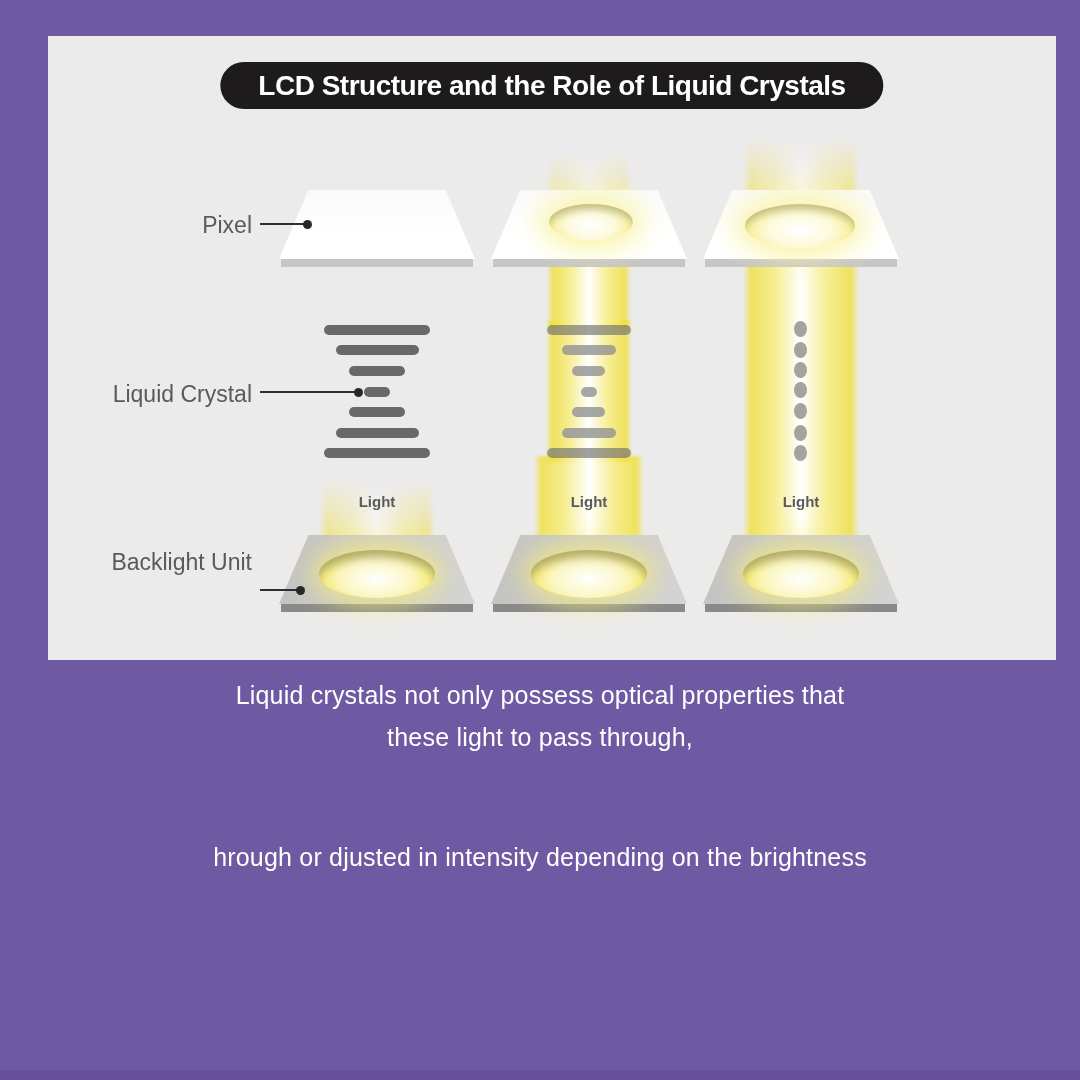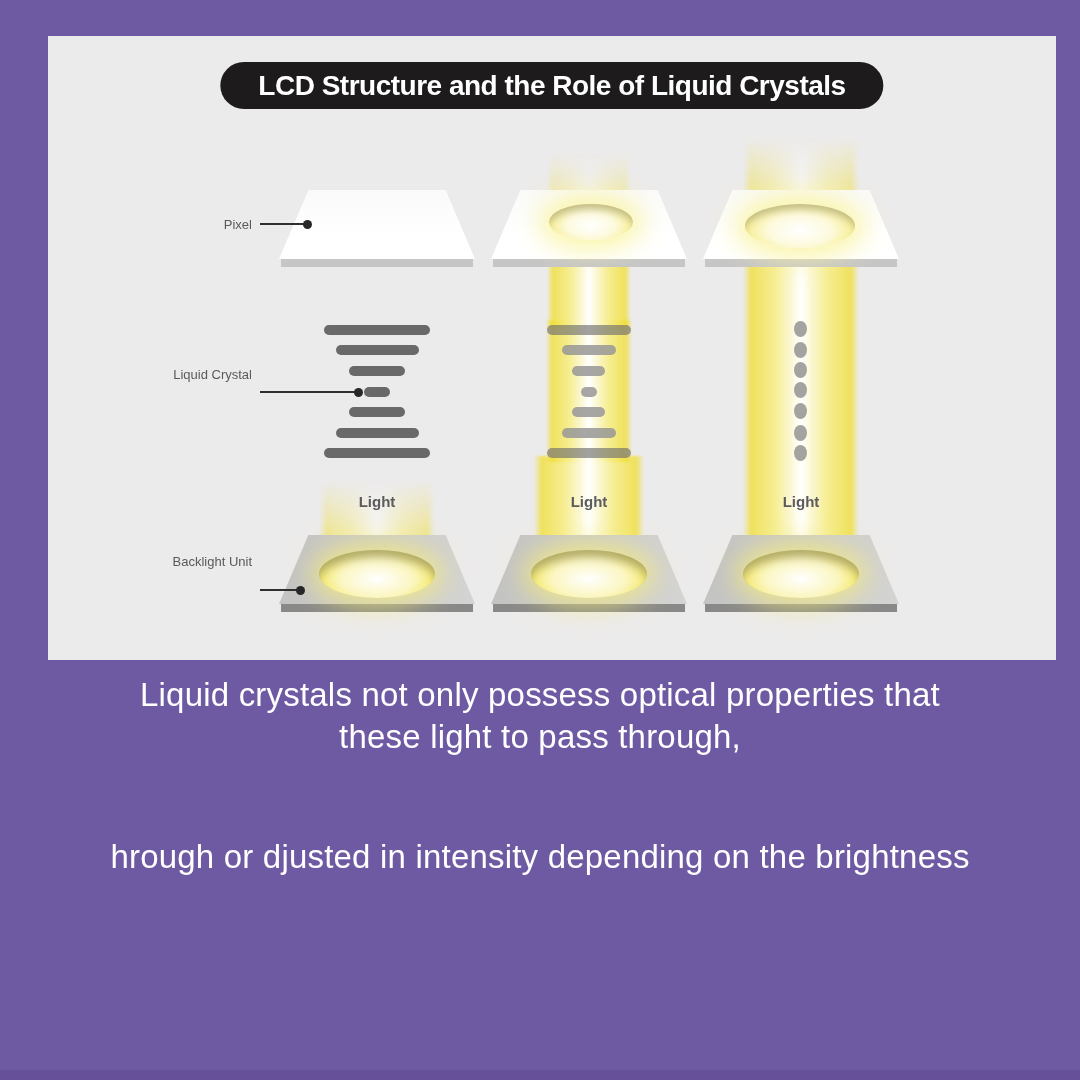--- a/index.html
+++ b/index.html
@@ -60,30 +60,30 @@
   .spot-c3{left:697px;top:168px;width:110px;height:44px;}
 
   
   .bar{position:absolute;height:10px;border-radius:5px;background:#696969;}
   .bar2w{background:rgba(110,110,110,0.65);}
   .bar2m{background:rgba(150,150,150,0.85);}
   .dot3{position:absolute;width:13px;height:16px;border-radius:50%;background:rgba(140,140,140,0.8);}
 
   
   .side-label{position:absolute;left:0;width:204px;text-align:right;
-    font-size:13px;font-weight:500;color:#5a5a5a;height:22px;line-height:22px;}
+    font-size:23px;font-weight:500;color:#5a5a5a;height:22px;line-height:22px;}
   .pointer{position:absolute;height:2px;background:#2f2f2f;}
   .pointer::after{content:'';position:absolute;right:-4px;top:-3.5px;width:9px;height:9px;
     border-radius:50%;background:#272727;}
   .light-label{position:absolute;top:457px;width:120px;text-align:center;
     font-size:15px;font-weight:600;color:#5c5c5c;}
 
   
   .bodytext{position:absolute;left:0;right:0;text-align:center;color:#ffffff;
-    font-size:33px;line-height:42px;letter-spacing:0.2px;}
+    font-size:25px;line-height:42px;letter-spacing:0.2px;}
   .bodytext div{white-space:nowrap;}
   .para1{top:674px;}
   .para2{top:836px;}
 
   .footer-strip{position:absolute;left:0;right:0;bottom:0;height:10px;background:#655099;}
 </style>
 </head>
 <body>
 
 <div class="stage">
@@ -153,21 +153,21 @@
     <div class="dot3" style="left:746px;top:389px;"></div>
     <div class="dot3" style="left:746px;top:409px;"></div>
 
     <div class="light-label" style="left:269px;">Light</div>
     <div class="light-label" style="left:481px;">Light</div>
     <div class="light-label" style="left:693px;">Light</div>
 
     <div class="side-label" style="top:178px;">Pixel</div>
     <div class="pointer" style="left:212px;top:187px;width:48px;"></div>
 
-    <div class="side-label" style="top:328px;text-align:right;">Liquid Crystal</div>
+    <div class="side-label" style="top:347px;text-align:right;">Liquid Crystal</div>
     <div class="pointer" style="left:212px;top:355px;width:99px;"></div>
 
     <div class="side-label" style="top:515px;">Backlight Unit</div>
     <div class="pointer" style="left:212px;top:553px;width:41px;"></div>
   </div>
 
   <div class="bodytext para1">
     <div>Liquid crystals not only possess optical properties that</div>
     <div>these light to pass through,</div>
   </div>

